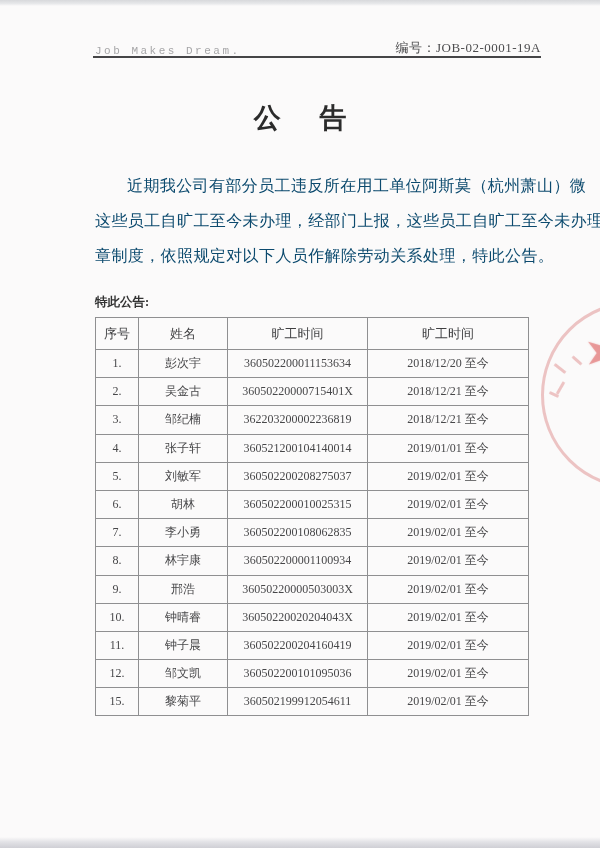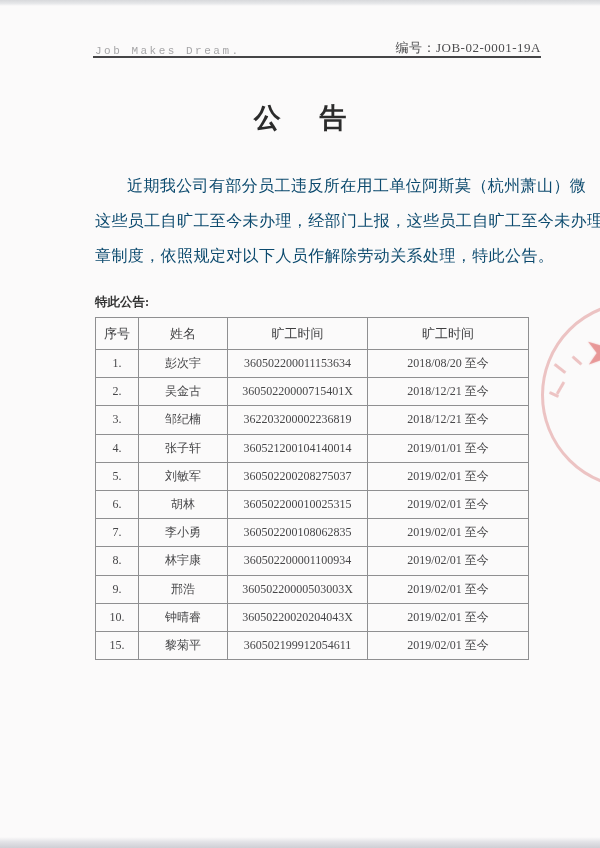--- a/index.html
+++ b/index.html
@@ -141,21 +141,21 @@
         <th>姓名</th>
         <th>旷工时间</th>
         <th>旷工时间</th>
       </tr>
     </thead>
     <tbody>
         <tr>
           <td>1.</td>
           <td>彭次宇</td>
           <td>360502200011153634</td>
-          <td>2018/08/20 至今</td>
+          <td>2018/12/20 至今</td>
         </tr>
         <tr>
           <td>2.</td>
           <td>吴金古</td>
           <td>36050220000715401X</td>
           <td>2018/12/21 至今</td>
         </tr>
         <tr>
           <td>3.</td>
           <td>邹纪楠</td>
@@ -195,20 +195,32 @@
         <tr>
           <td>9.</td>
           <td>邢浩</td>
           <td>36050220000503003X</td>
           <td>2019/02/01 至今</td>
         </tr>
         <tr>
           <td>10.</td>
           <td>钟晴睿</td>
           <td>36050220020204043X</td>
+          <td>2019/02/01 至今</td>
+        </tr>
+        <tr>
+          <td>11.</td>
+          <td>钟子晨</td>
+          <td>360502200204160419</td>
+          <td>2019/02/01 至今</td>
+        </tr>
+        <tr>
+          <td>12.</td>
+          <td>邹文凯</td>
+          <td>360502200101095036</td>
           <td>2019/02/01 至今</td>
         </tr>
         <tr>
           <td>15.</td>
           <td>黎菊平</td>
           <td>360502199912054611</td>
           <td>2019/02/01 至今</td>
         </tr>
       </tbody>
   </table>

